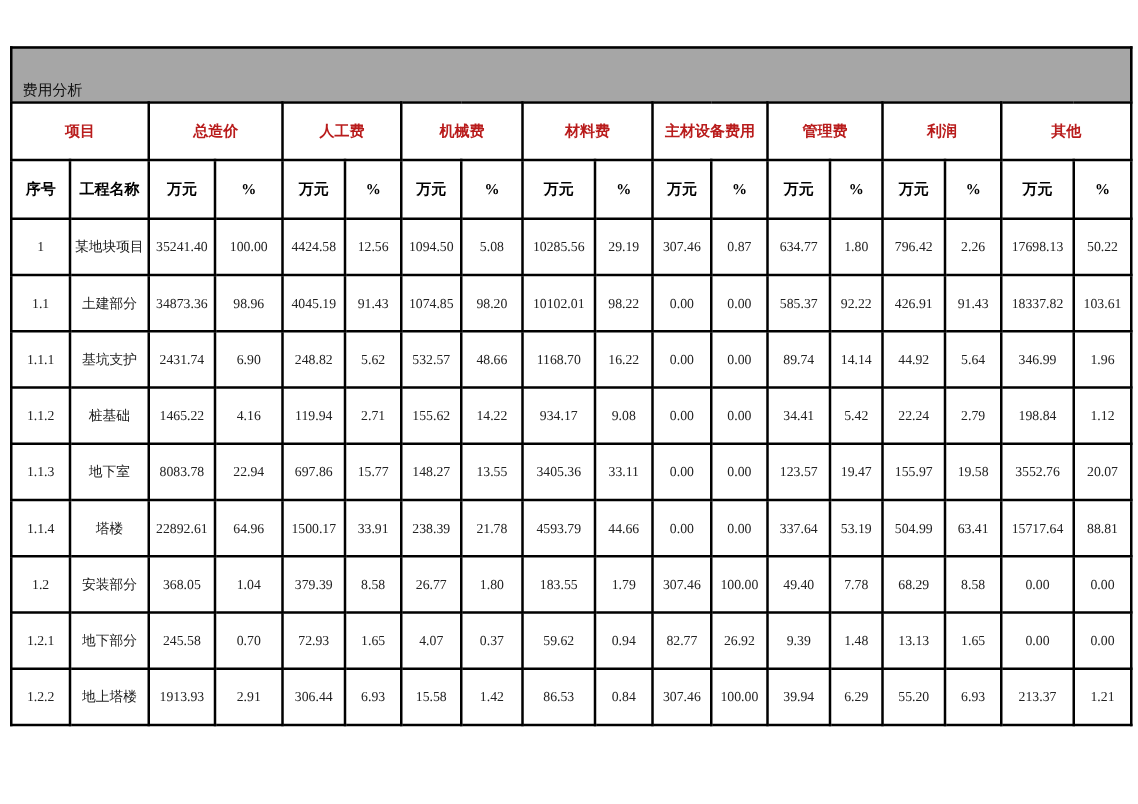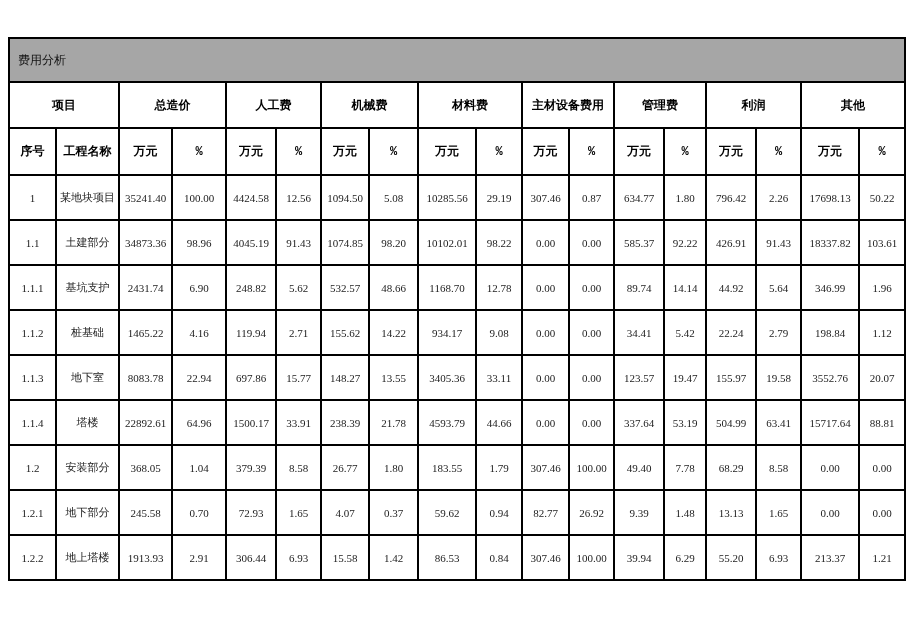--- a/index.html
+++ b/index.html
@@ -17,21 +17,21 @@
     position: absolute;
     left: 8px; top: 37px;
     width: 898px;
   }
   .title-bar {
     height: 44px;
     background: var(--title-bar-bg, #a6a6a6);
     border: 2px solid var(--border, #000);
     border-bottom: none;
     display: flex;
-    align-items: center;
+    align-items: flex-end;
     padding-left: 8px;
     font-size: 12px;
     color: #111;
   }
   table.cost-table {
     border-collapse: collapse;
     table-layout: fixed;
     width: 898px;
   }
   table.cost-table th, table.cost-table td {
@@ -39,28 +39,27 @@
     text-align: center;
     vertical-align: middle;
     padding: 0 1px;
     overflow: hidden;
     white-space: nowrap;
   }
   tr.group-row th {
     height: 46px;
     font-size: 12px;
     font-weight: bold;
-    color: #000000;
+    color: #b91c1c;
   }
   tr.sub-row th {
     height: 47px;
     font-size: 12px;
     font-weight: bold;
     color: #000;
-    font-family: Liberation Mono, monospace;
   }
   tbody tr { height: 45px; }
   tbody td {
     font-size: 11px;
     color: #222;
   }
 </style>
 </head>
 <body style="--title-bar-bg: #a6a6a6; --border: #000000; --text: #1c1c1c;">
 
@@ -166,21 +165,21 @@
         <tr>
           <td>1.1.1</td>
           <td>基坑支护</td>
           <td>2431.74</td>
           <td>6.90</td>
           <td>248.82</td>
           <td>5.62</td>
           <td>532.57</td>
           <td>48.66</td>
           <td>1168.70</td>
-          <td>12.78</td>
+          <td>16.22</td>
           <td>0.00</td>
           <td>0.00</td>
           <td>89.74</td>
           <td>14.14</td>
           <td>44.92</td>
           <td>5.64</td>
           <td>346.99</td>
           <td>1.96</td>
         </tr>
         <tr>

